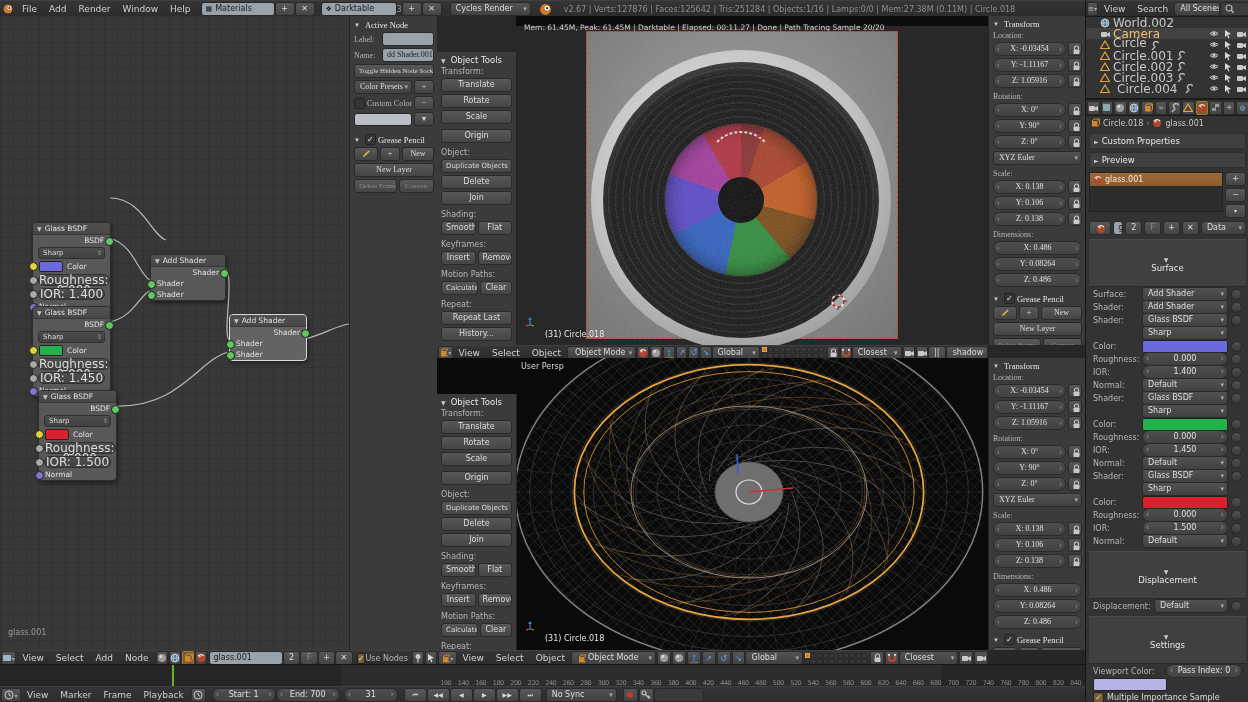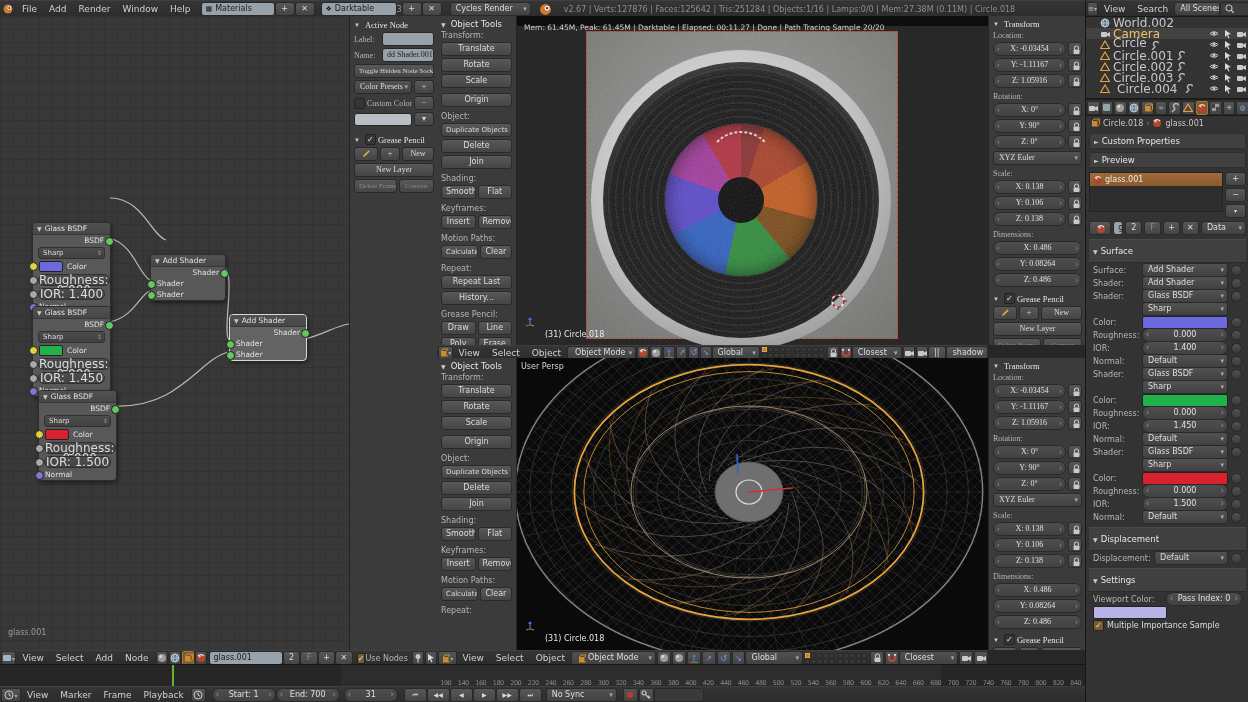--- a/index.html
+++ b/index.html
@@ -25,21 +25,21 @@
   .lbl{font-size:8px;color:#b6b6b6;white-space:nowrap;}
   .ptitle{font-size:8.5px;color:#e6e6e6;white-space:nowrap;}
   .tri{font-size:6px;color:#cacaca;margin-right:3px;}
   .check{display:inline-block;width:9px;height:9px;background:#353535;border:1px solid #222;border-radius:2px;
        color:#e8e8e8;font-size:8px;line-height:9px;text-align:center;vertical-align:-1px;}
   .dotbtn{width:9px;height:9px;border-radius:50%;background:linear-gradient(#525252,#3a3a3a);border:1px solid #272727;}
   .lockbtn{width:12px;height:12px;background:linear-gradient(#565656,#434343);border:1px solid #2a2a2a;border-radius:3px;
        display:flex;align-items:center;justify-content:center;}
   .icf{display:flex;align-items:center;justify-content:center;}
   
-  .shelf{background:#3b3b3b;border-right:1px solid #242424;}
+  .shelf{background:#3b3b3b;border-right:1px solid #242424;margin-top:36px;}
   .npanel{background:#3b3b3b;border-left:1px solid #242424;font-family:Liberation Serif, serif;}
   .row{display:flex;align-items:center;gap:2px;margin:2px 4px 0 4px;}
   .stack>*{margin:2px 4px 0 4px;}
   
   #nodegrid{background:#383838;
     background-image:linear-gradient(#323232 1px,transparent 1px),linear-gradient(90deg,#323232 1px,transparent 1px);
     background-size:13px 13px;}
   .node{position:absolute;background:#585858;border:1px solid #2d2d2d;border-radius:4px;
         box-shadow:1px 2px 4px rgba(0,0,0,.45);font-size:7.5px;color:#e2e2e2;}
   .node .nh{background:linear-gradient(#515151,#474747);border-bottom:1px solid #383838;border-radius:3px 3px 0 0;
@@ -55,21 +55,21 @@
   .ndrop{background:linear-gradient(#4c4c4c,#414141);border:1px solid #303030;border-radius:3px;height:10px;line-height:10px;
         margin:1px 5px;padding:0 4px;font-size:7px;color:#ddd;position:relative;}
   .ndrop:after{content:"⇕";position:absolute;right:2px;font-size:6px;color:#999;}
   .swatch{width:22px;height:9px;border:1px solid #222;border-radius:2px;margin-right:4px;}
   
   .prow{display:flex;align-items:center;margin:1px 4px 0 4px;gap:3px;height:12px;}
   .prow .plbl{width:46px;font-size:8px;color:#b6b6b6;text-align:left;flex:none;}
   .prow .pfield{flex:1;}
   .phead{display:flex;align-items:center;background:#404040;border:1px solid #2e2e2e;border-radius:3px 3px 0 0;
         height:14px;padding:0 4px;margin-top:3px;}
-  .sephead{background:#404040;border-top:1px solid #4a4a4a;border-bottom:1px solid #2a2a2a;height:14px;display:flex;align-items:center;padding:4px 4px;}
+  .sephead{background:#404040;border-top:1px solid #4a4a4a;border-bottom:1px solid #2a2a2a;height:14px;display:flex;align-items:center;padding:16px 4px;flex-direction:column;}
   svg.ic{display:block;}
   .hicon{width:13px;height:12px;background:linear-gradient(#555,#434343);border:1px solid #2a2a2a;border-radius:2px;
         display:flex;align-items:center;justify-content:center;margin-left:1px;}
   .hicon.on{background:#7a5c33;border-color:#a8762f;}
   .layers{display:grid;grid-template-columns:repeat(5,5px);grid-auto-rows:5px;gap:1px;margin:0 2px;}
   .layers i{background:#3a3a3a;border:1px solid #2a2a2a;}
   .layers i.on{background:#c87e2e;border-color:#e8a33d;}
   .ruler{display:flex;position:absolute;left:437px;top:14px;width:648px;}
   .ruler span{flex:0 0 17.5px;font-size:6.5px;color:#8a8a8a;text-align:center;letter-spacing:-0.5px;}
 </style>

